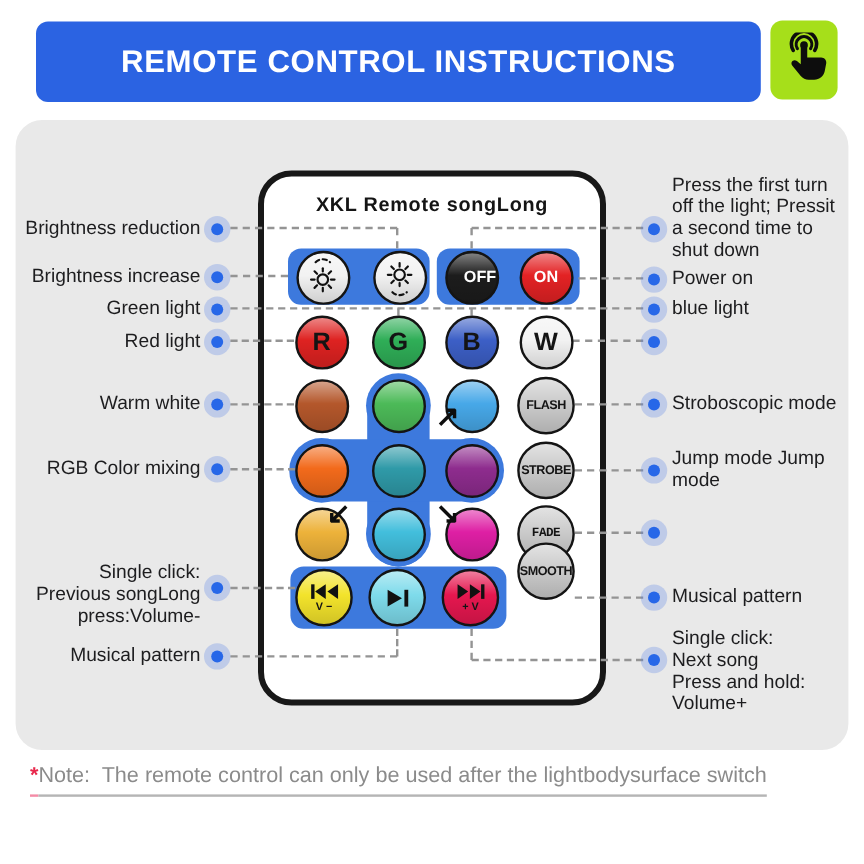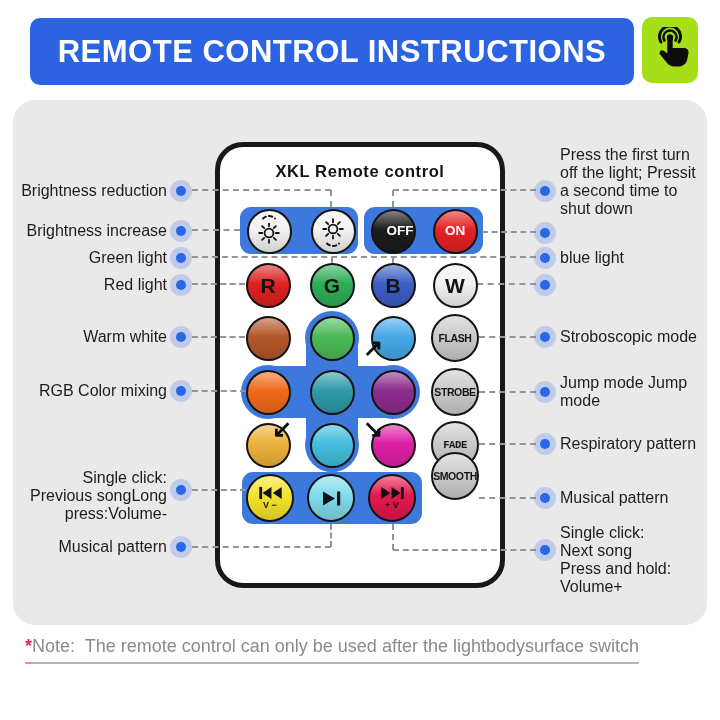--- a/index.html
+++ b/index.html
@@ -2,21 +2,21 @@
 <html><head>
 <meta charset="utf-8">
 <style>
   html,body{margin:0;padding:0;background:#ffffff;}
   .stage{position:relative;width:720px;height:720px;background:#ffffff;overflow:hidden;
          font-family:"Liberation Sans", sans-serif;}
 
   
   .header-bar{position:absolute;left:30px;top:18px;width:604px;height:67px;background:#2b63e2;
               border-radius:10px;display:flex;align-items:center;justify-content:center;}
-  .header-title{color:#ffffff;font-size:31px;font-weight:bold;letter-spacing:.5px;white-space:nowrap;}
+  .header-title{color:#ffffff;font-size:26px;font-weight:bold;letter-spacing:.5px;white-space:nowrap;}
   .tap-badge{position:absolute;left:642px;top:17px;width:56px;height:66px;background:#a6df1a;
              border-radius:10px;display:flex;align-items:center;justify-content:center;}
 
   
   .panel{position:absolute;left:13px;top:100px;width:694px;height:525px;background:#e9e9e9;border-radius:22px;}
 
   
   .remote{position:absolute;left:215px;top:142px;width:290px;height:446px;background:#ffffff;
           border:5px solid #181818;border-radius:28px;box-sizing:border-box;}
   .remote-title{position:absolute;left:215px;top:162px;width:290px;text-align:center;
@@ -92,21 +92,21 @@
       <path d="M11 15 A 10.5 10.5 0 1 1 29 15" fill="none" stroke="#0d0d0d" stroke-width="3" stroke-linecap="round"></path>
       <path d="M14.5 13.5 A 6.5 6.5 0 1 1 25.5 13.5" fill="none" stroke="#0d0d0d" stroke-width="2.6" stroke-linecap="round"></path>
       <circle cx="20" cy="10.5" r="3.2"></circle>
       <path d="M17.3 11 v15.5 l-3.2 -2.6 c-2.8 -2.3 -6 1 -3.8 3.8 l7 8.6 c1.6 2 4 3.2 6.6 3.2 h4.6 c4.4 0 8 -3 8.8 -7.3 l1.2 -6.3 c0.5 -2.6 -1.5 -5 -4.2 -5 h-11.6 v-9.9 c0 -3.6 -5.4 -3.6 -5.4 0 z"></path>
     </svg>
   </div>
 
   <div class="panel"></div>
 
   <div class="remote"></div>
-  <div class="remote-title">XKL Remote control</div>
+  <div class="remote-title">XKL Remote songLong</div>
 
   <div class="pluscircle" style="left:305px;top:311px;"></div>
   <div class="pluscircle" style="left:241px;top:365px;"></div>
   <div class="pluscircle" style="left:305px;top:365px;"></div>
   <div class="pluscircle" style="left:366px;top:365px;"></div>
   <div class="pluscircle" style="left:305px;top:418px;"></div>
   <div class="plusbar" style="left:306px;top:312px;width:52px;height:160px;"></div>
   <div class="plusbar" style="left:242px;top:366px;width:177px;height:52px;"></div>
 
   <div class="pill" style="left:240px;top:207px;width:118px;height:47px;"></div>
@@ -266,25 +266,25 @@
   <div class="lbl left" style="top:382px;">RGB Color mixing</div>
   <div class="lbl left" style="top:469px;">Single click:
 Previous songLong
 press:Volume-</div>
   <div class="lbl left" style="top:538px;">Musical pattern</div>
 
   <div class="lbl right" style="top:146px;">Press the first turn
 off the light; Pressit
 a second time to
 shut down</div>
+  <div class="lbl right" style="top:224px;">Power on</div>
   <div class="lbl right" style="top:249px;">blue light</div>
   <div class="lbl right" style="top:374px;">Jump mode Jump
 mode</div>
   <div class="lbl right" style="top:328px;">Stroboscopic mode</div>
-  <div class="lbl right" style="top:435px;">Respiratory pattern</div>
   <div class="lbl right" style="top:489px;">Musical pattern</div>
   <div class="lbl right" style="top:524px;">Single click:
 Next song
 Press and hold:
 Volume+</div>
 
   <div class="note">
     <div class="note-line1"><span class="note-star">*</span><span class="txt">Note:  The remote control can only be used after the lightbodysurface switch</span></div>
   </div>
 

